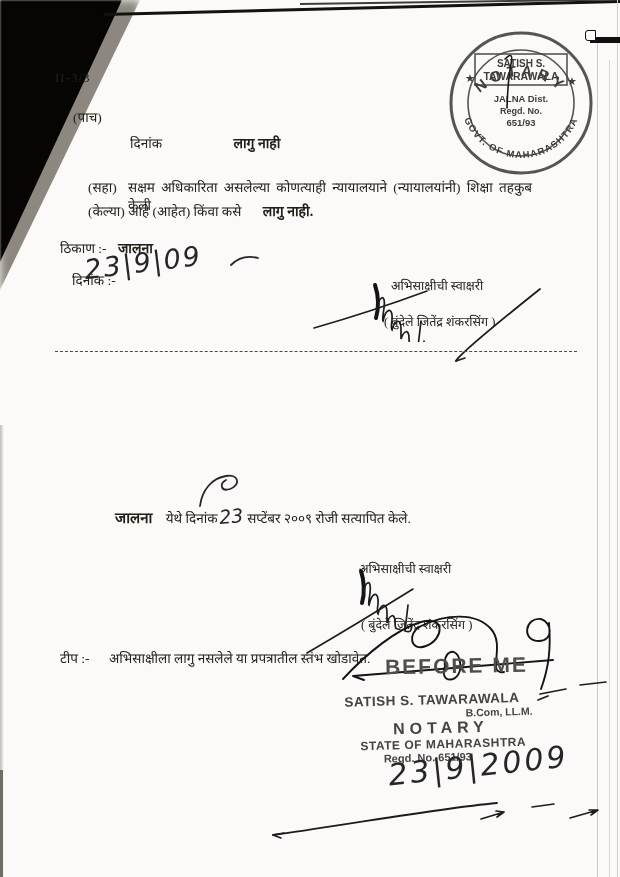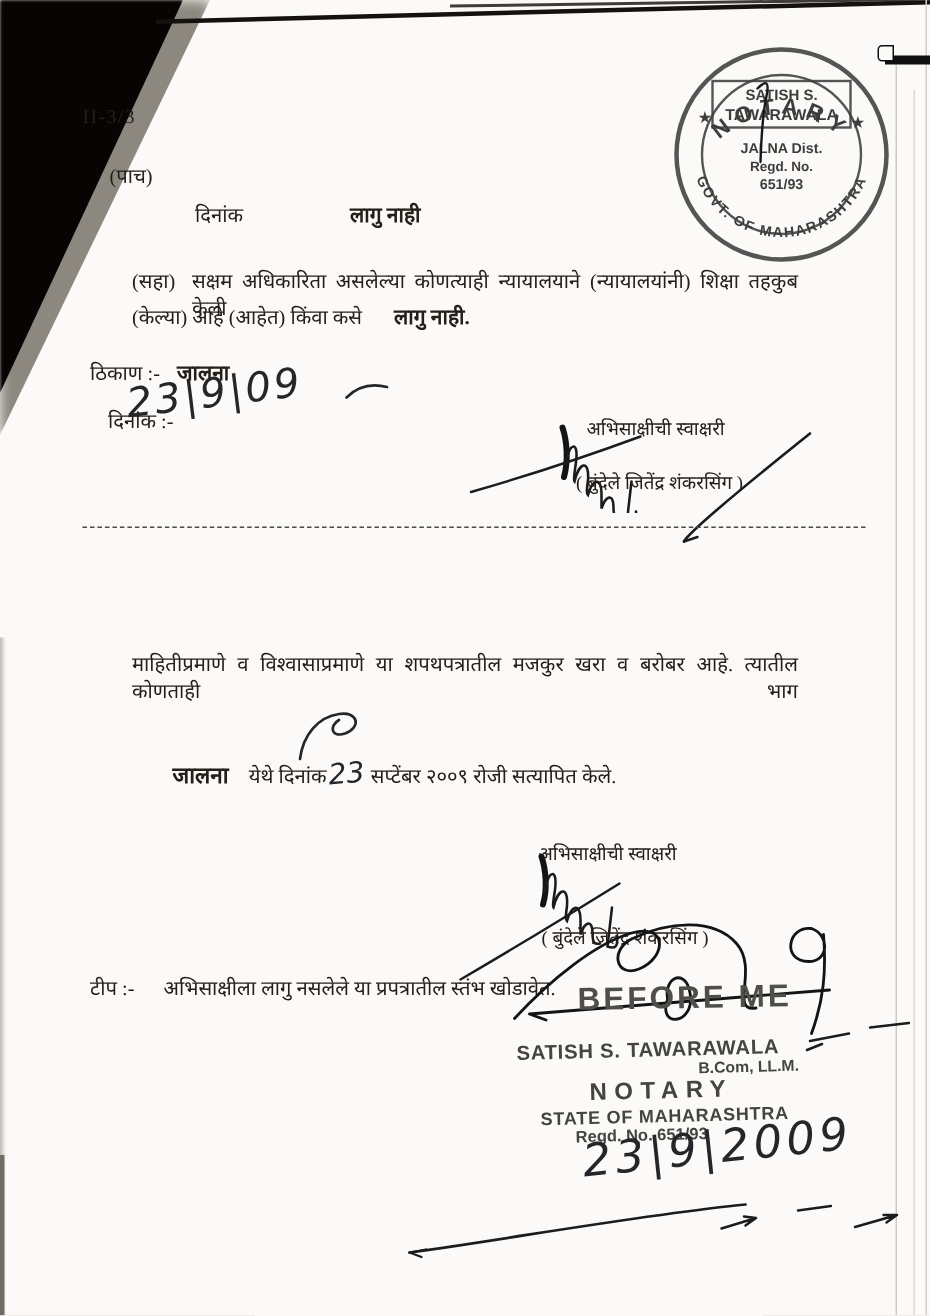--- a/index.html
+++ b/index.html
@@ -84,21 +84,20 @@
              c3,-11 9,-12 9,-1 l0,10 c3,-9 8,-10 8,-1 c0,6 1,8 5,7 m7,-24 l-3,26 q7,2 6,-6" stroke="#1c1c1f" stroke-width="1.7" fill="none" stroke-linecap="round"></path>
   </svg>
   <div class="abs mr" style="left:384px;top:314px;font-size:12.5px;">( बुंदेले जितेंद्र शंकरसिंग )</div>
   <svg class="abs" style="left:448px;top:283px;" width="100" height="85" viewBox="0 0 100 85">
     <path d="M8,78 q4,-8 84,-72" stroke="#1c1c1f" stroke-width="1.8" fill="none" stroke-linecap="round"></path>
     <path d="M8,78 l9,-3" stroke="#1c1c1f" stroke-width="1.6" fill="none" stroke-linecap="round"></path>
   </svg>
 
   <div class="abs dashes"></div>
 
-  <div class="abs mr just" style="left:88px;top:434px;width:444px;">माहितीप्रमाणे व विश्वासाप्रमाणे या शपथपत्रातील मजकुर खरा व बरोबर आहे. त्यातील कोणताही भाग</div>
 
   <div class="abs mr" style="left:115px;top:504px;">
     <span class="bold" style="font-size:15px;">जालना</span>
     <span style="margin-left:10px;">येथे दिनांक</span><span class="hand" style="font-size:19px;display:inline-block;transform:rotate(-5deg);margin:0 1px;">23</span>
     <span>सप्टेंबर २००९ रोजी सत्यापित केले.</span>
   </div>
   <svg class="abs" style="left:192px;top:468px;" width="52" height="40" viewBox="0 0 52 40">
     <path d="M8,38 c2,-16 12,-28 26,-30 c13,-2 15,9 4,13 c-9,3 -11,-5 -4,-9" stroke="#26262a" stroke-width="1.8" fill="none" stroke-linecap="round"></path>
   </svg>
 

